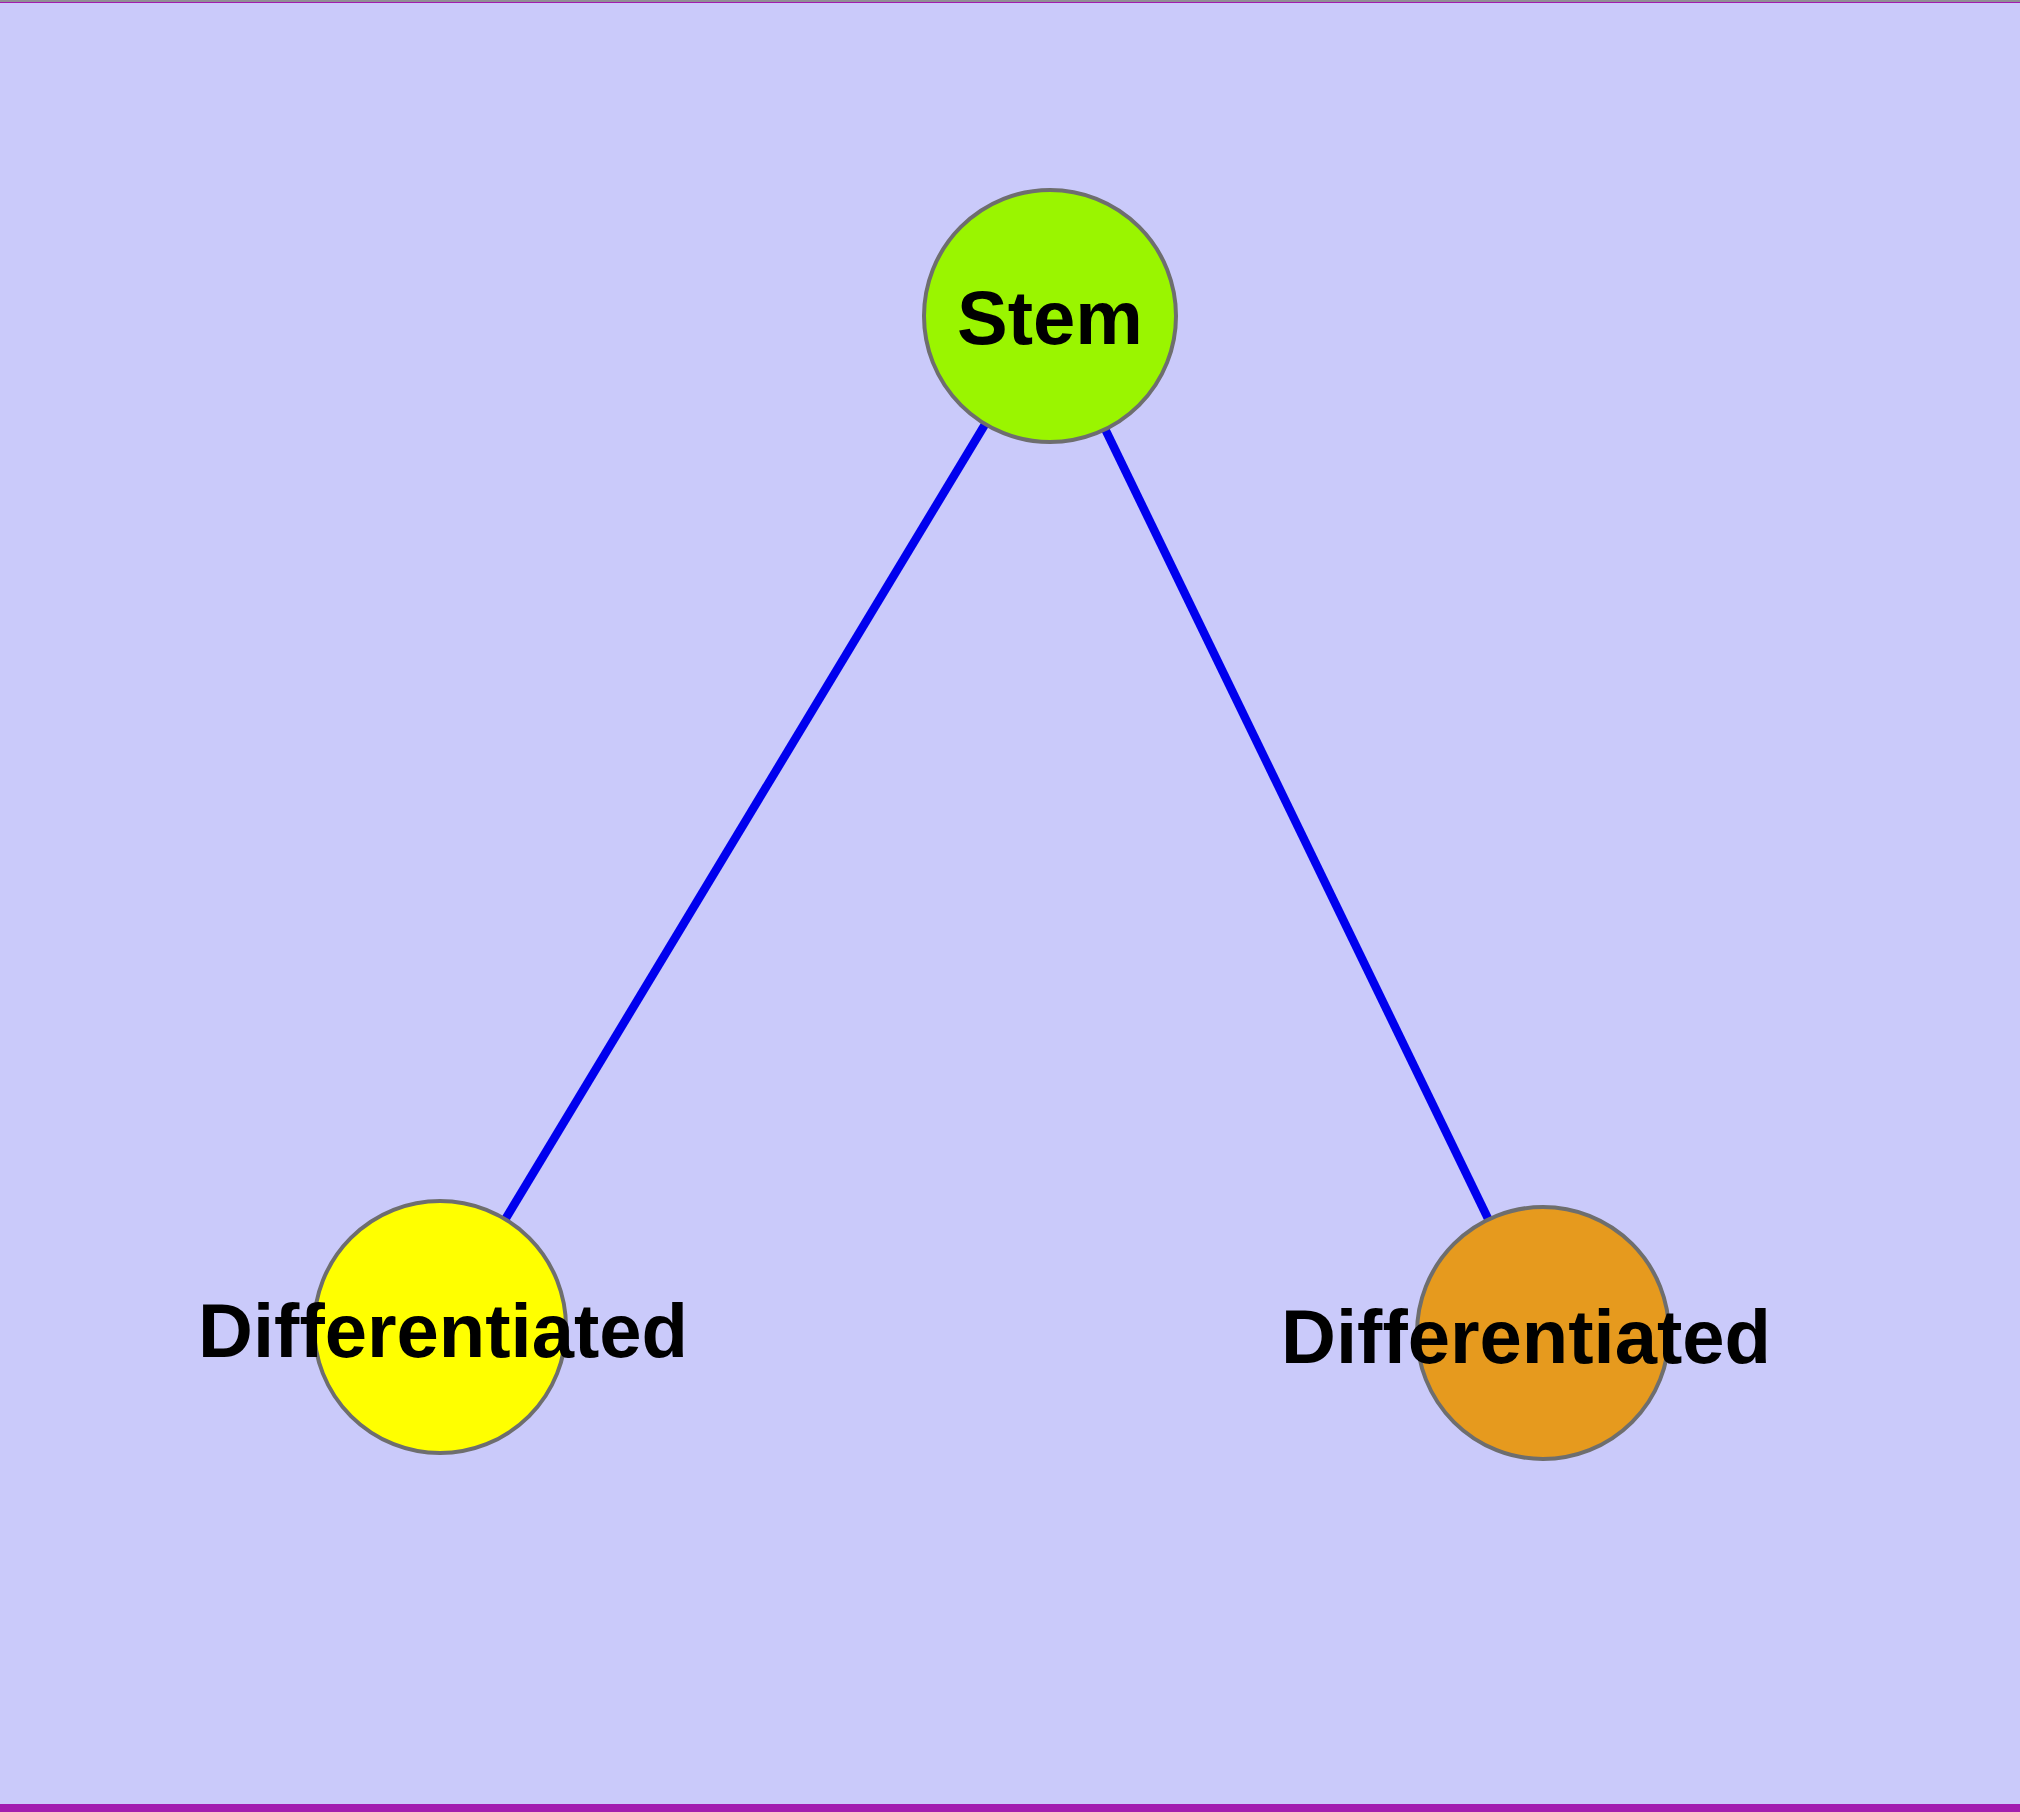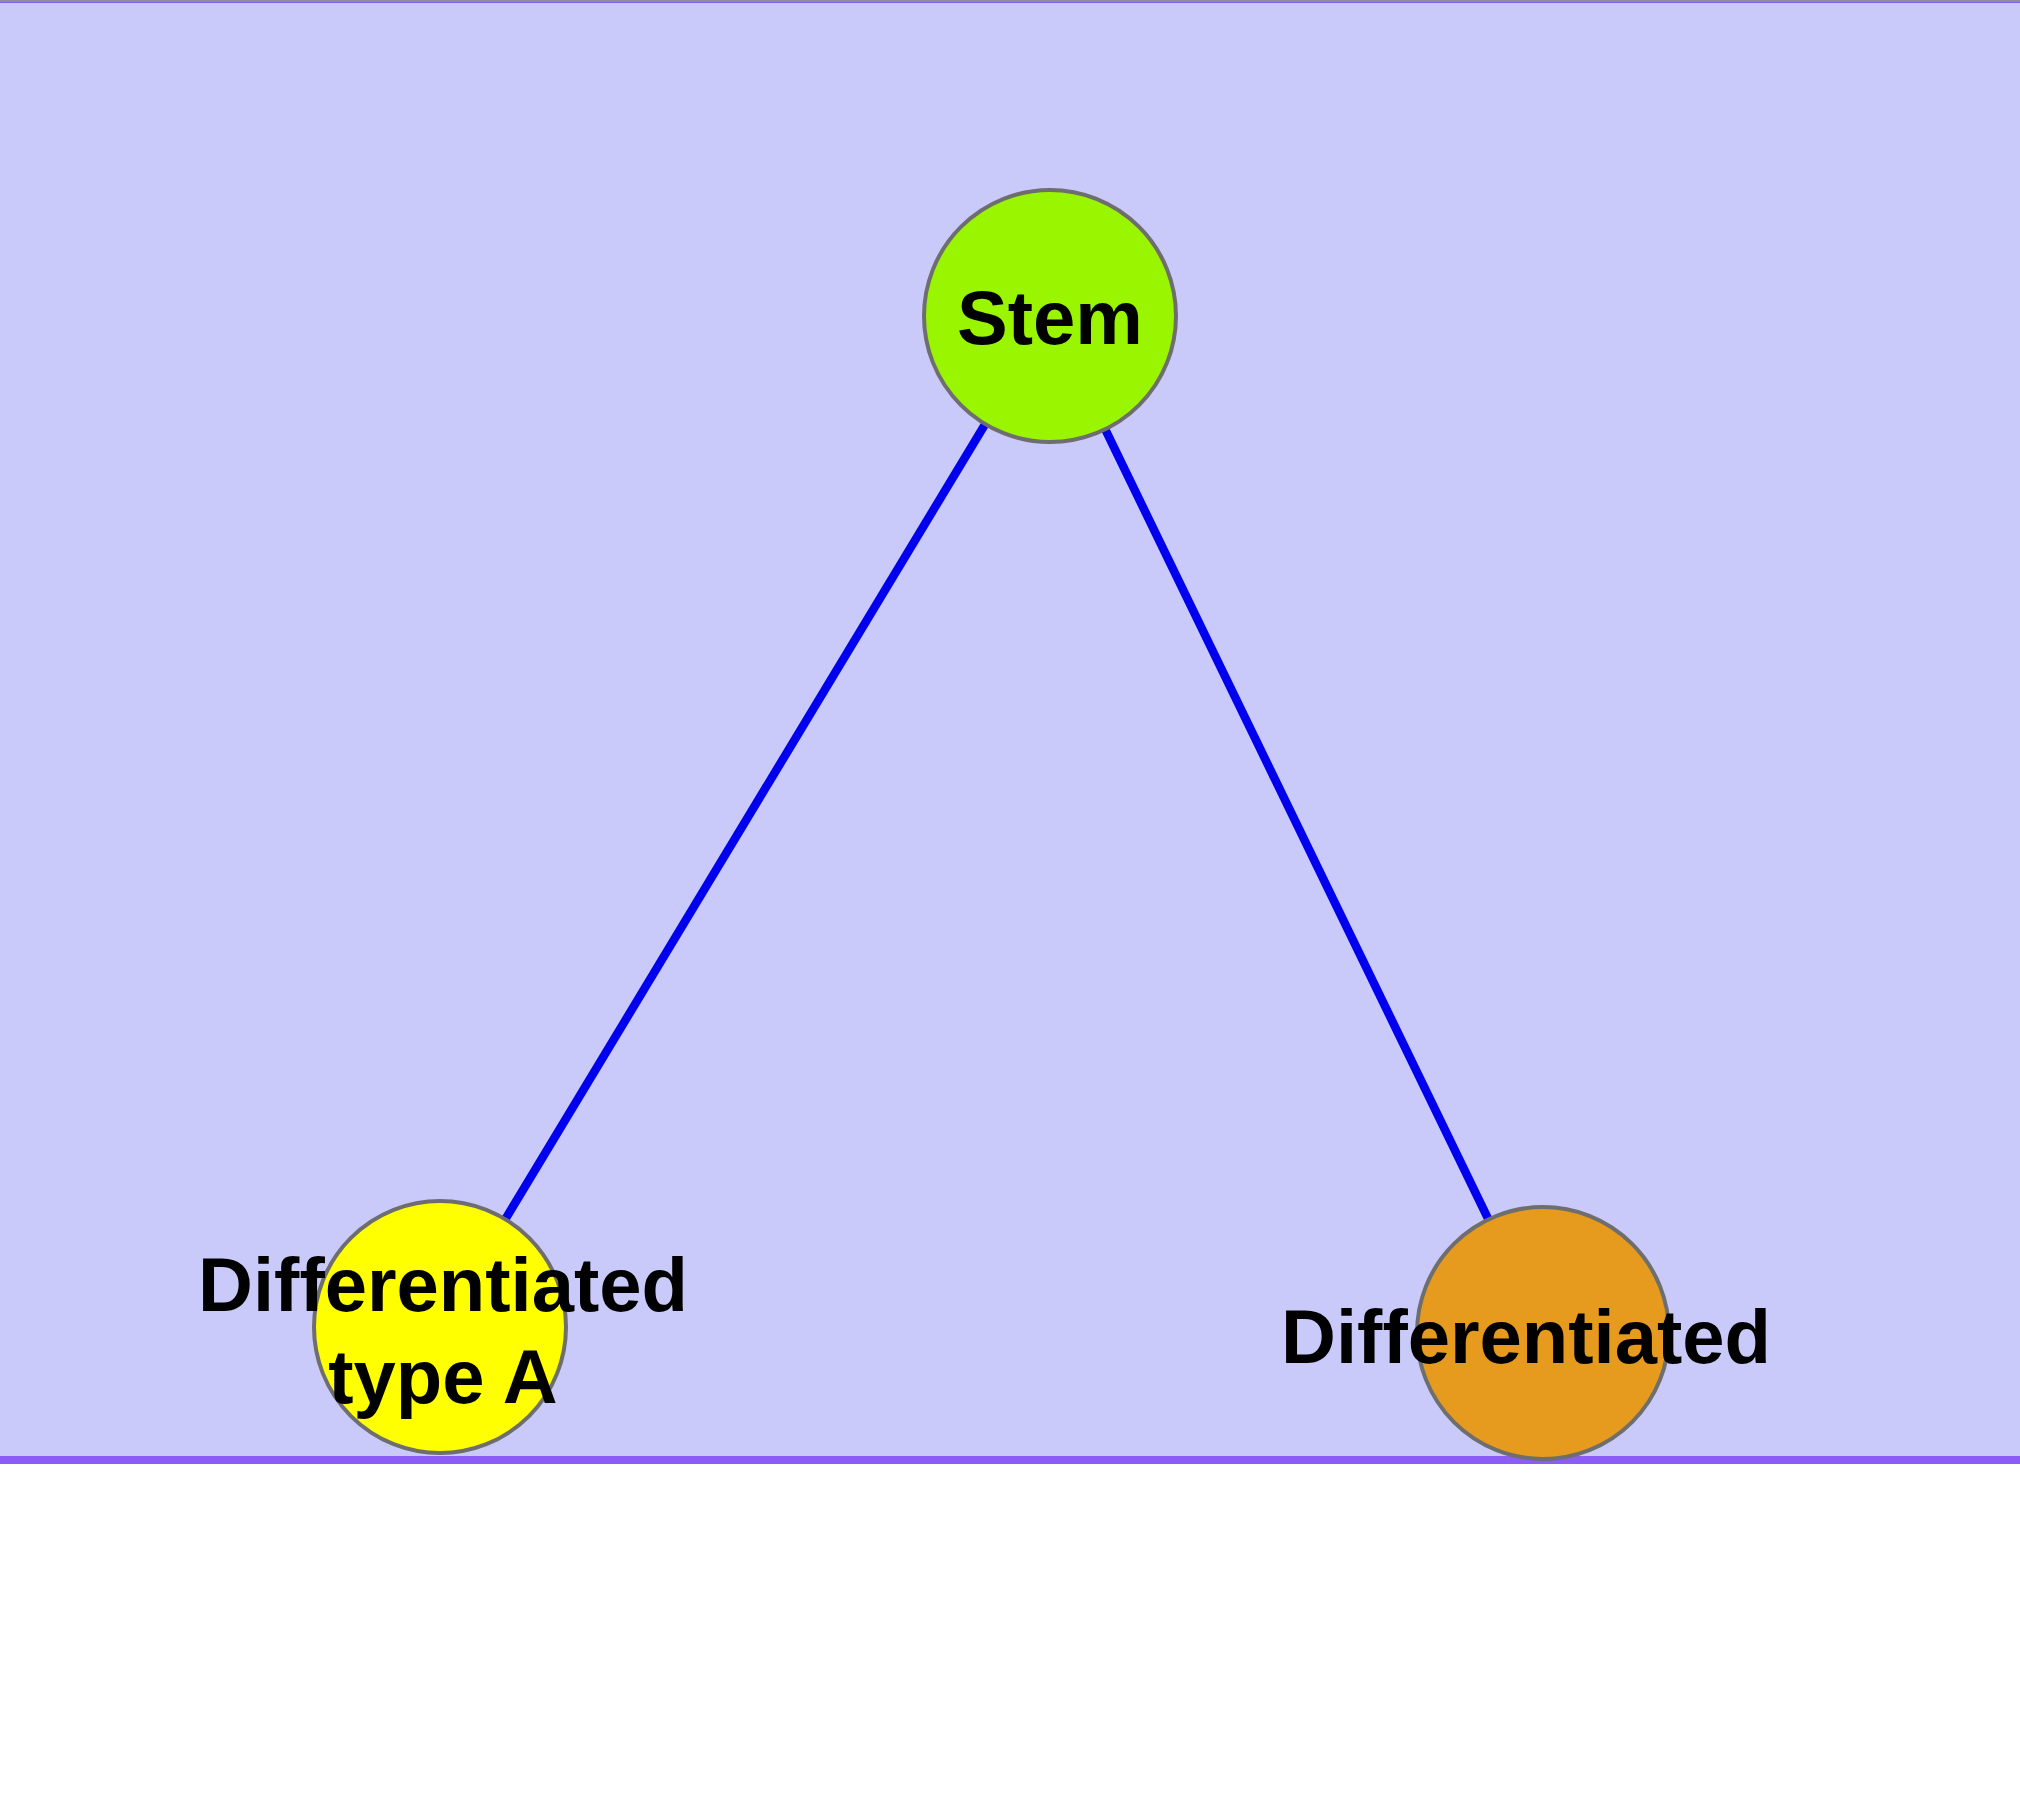--- a/index.html
+++ b/index.html
@@ -1,22 +1,22 @@
 <!DOCTYPE html>
 <html style="font-size:13.6px"><head>
 <meta charset="utf-8">
 <style>
   html, body { margin: 0; padding: 0; }
   body { font-family: "Liberation Sans", "DejaVu Sans", sans-serif; background: #ffffff; }
 
   .canvas {
     position: relative;
     width: 2021px;
-    height: 1464px;
-    background: #8b5cf6;
+    height: 1812px;
+    background: #a21caf;
     overflow: hidden;
   }
   .top-line {
     position: absolute;
     top: 0; left: 0; right: 0;
     height: 1.7px;
     background: #8f8f93;
   }
   .graph-bg {
     position: absolute;
@@ -73,20 +73,19 @@
   <div class="node-circle node-stem-circle" style="background: rgb(154, 245, 0);"></div>
   <div class="node-circle node-type-a-circle" style="background: rgb(255, 255, 0);"></div>
   <div class="node-circle node-type-b-circle" style="background: rgb(230, 154, 30);"></div>
 
   <div class="node-label label-stem">
     <span>Stem</span>
   </div>
 
   <div class="node-label label-type-a">
     <span>Differentiated</span>
-    <span>type A</span>
   </div>
 
   <div class="node-label label-type-b">
     <span>Differentiated</span>
   </div>
 </div>
 
 
 </body></html>

